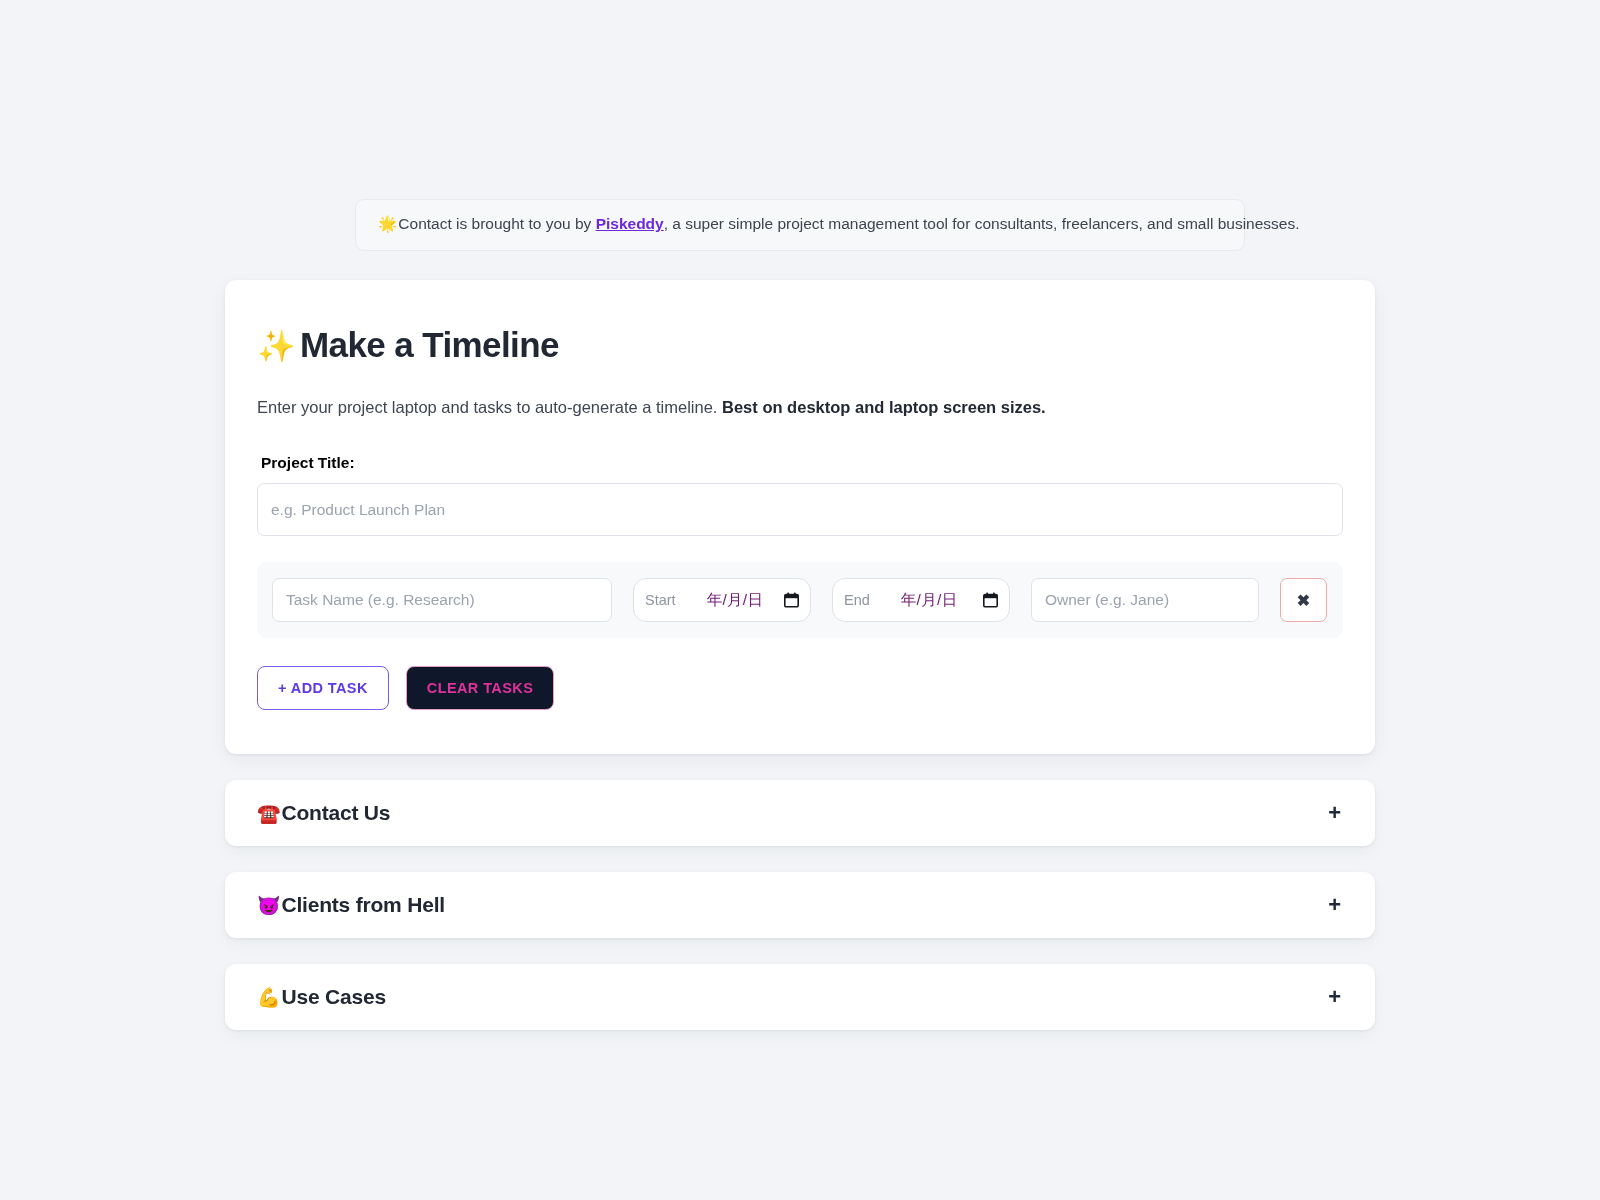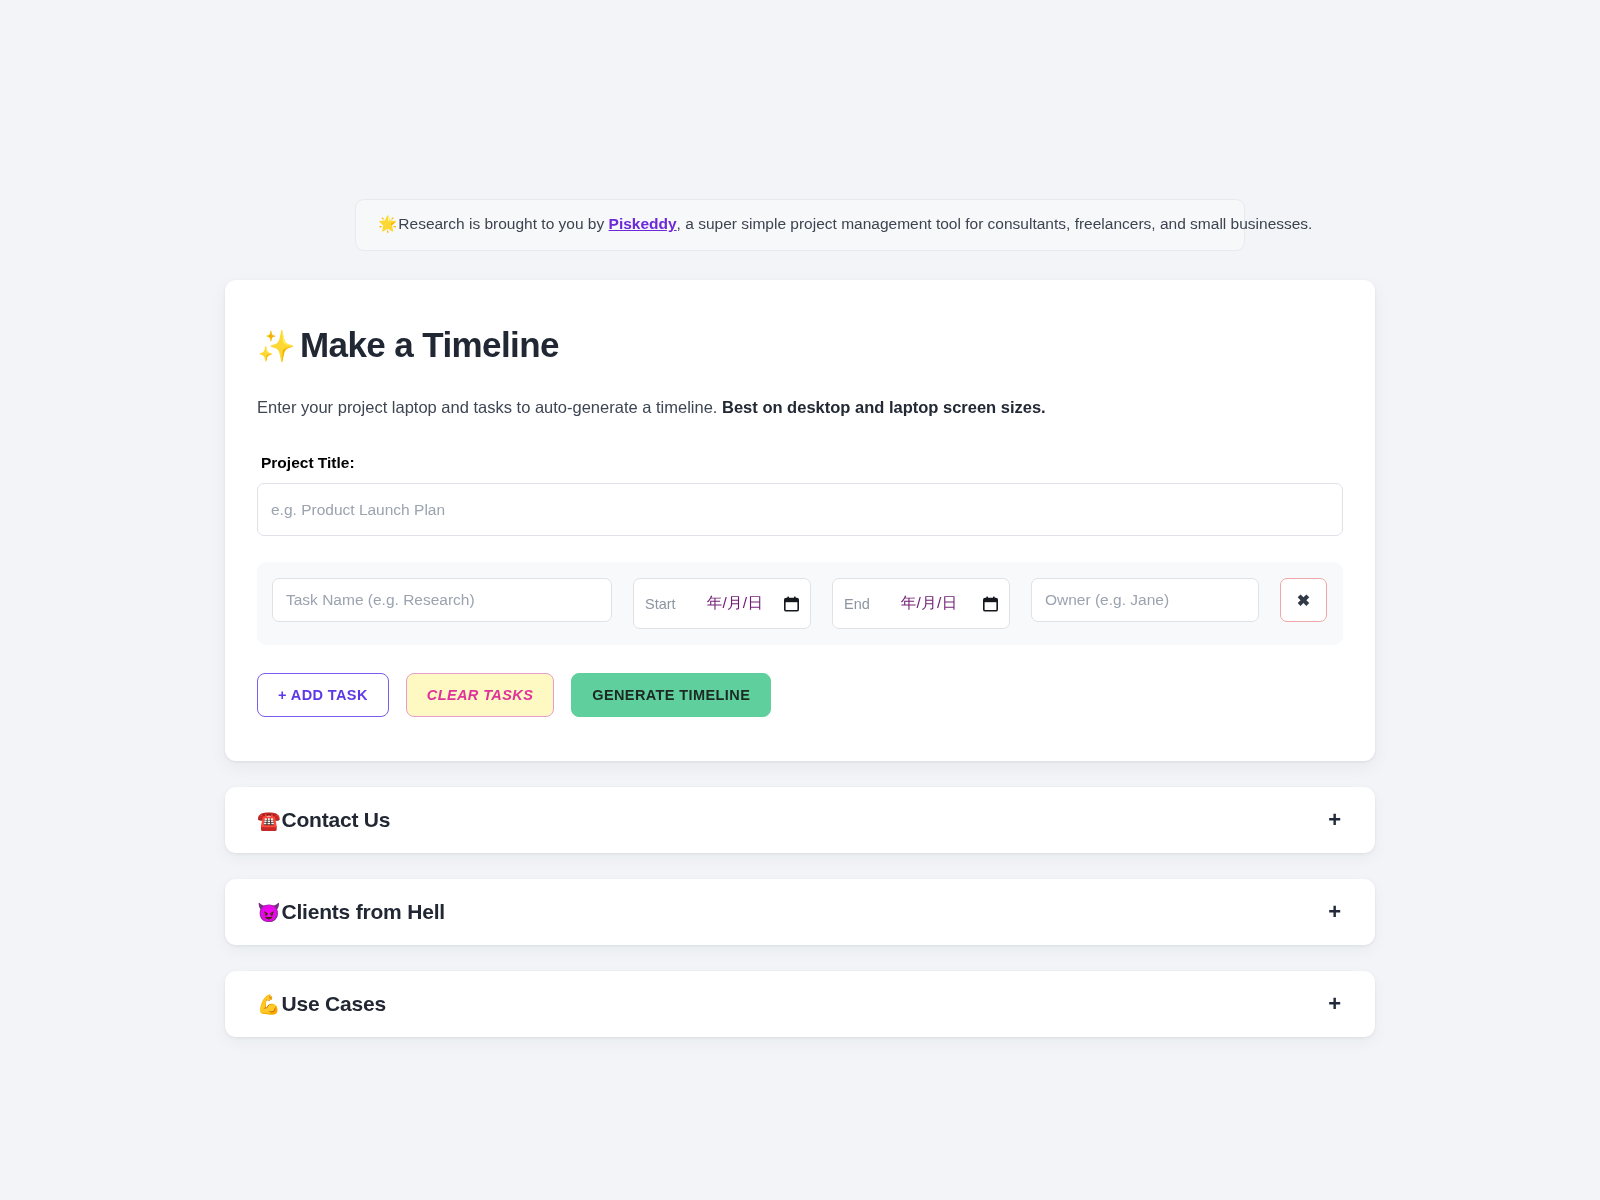--- a/index.html
+++ b/index.html
@@ -114,27 +114,27 @@
     align-items: flex-start;
     gap: 21px;
   }
   .task-name-input {
     flex: 0 0 340px;
     height: 44px;
     margin-top: 0;
   }
   .date-field {
     flex: 0 0 178px;
-    height: 51px;
+    height: 44px;
     box-sizing: border-box;
     display: flex;
     align-items: center;
     background: #ffffff;
     border: 1px solid #dfe2e8;
-    border-radius: 7px;
+    border-radius: 13px;
     padding: 0 11px;
     gap: 9px;
   }
   .date-prefix {
     font-size: 14.5px;
     color: #8d95a1;
     flex: none;
   }
   .date-value {
     font-size: 15.5px;
@@ -195,24 +195,23 @@
     letter-spacing: 0.4px;
     cursor: pointer;
     white-space: nowrap;
   }
   .btn-add {
     background: #ffffff;
     border: 1px solid #7a5cf0;
     color: #5c38e8;
   }
   .btn-clear {
-    background: #fef9c3;
+    background: #0f172a;
     border: 1px solid #e99ccb;
     color: #e0329b;
-    font-style: italic;
   }
   .btn-generate {
     background: #5ecf9d;
     border: 1px solid #5ecf9d;
     color: #1d2a24;
   }
 
   
   .accordion {
     width: 1150px;
@@ -245,21 +244,21 @@
     line-height: 1;
     margin-right: 2px;
   }
 </style>
 </head>
 <body>
 
 <div class="page">
 
   <div class="promo-banner">
-    <span class="emoji">🌟</span><span>Research is brought to you by </span><a class="promo-link" href="#">Piskeddy</a><span>, a super simple project management tool for consultants, freelancers, and small businesses.</span>
+    <span class="emoji">🌟</span><span>Contact is brought to you by </span><a class="promo-link" href="#">Piskeddy</a><span>, a super simple project management tool for consultants, freelancers, and small businesses.</span>
   </div>
 
   <div class="main-card">
 
     <div class="card-title">
       <span class="emoji">✨</span><span>Make a Timeline</span>
     </div>
 
     <div class="card-subtitle">
       <span>Enter your project laptop and tasks to auto-generate a timeline. </span><b>Best on desktop and laptop screen sizes.</b>
@@ -300,21 +299,20 @@
       </div>
 
       <input class="text-input owner-input" type="text" placeholder="Owner (e.g. Jane)" style="">
 
       <button class="remove-task-btn">✖</button>
     </div>
 
     <div class="actions">
       <button class="btn btn-add">+ ADD TASK</button>
       <button class="btn btn-clear">CLEAR TASKS</button>
-      <button class="btn btn-generate">GENERATE TIMELINE</button>
     </div>
 
   </div>
 
   <div class="accordion">
     <div class="accordion-title">
       <span class="emoji">☎️</span>
         <span>Contact Us</span>
     </div>
     <span class="accordion-plus">+</span>

